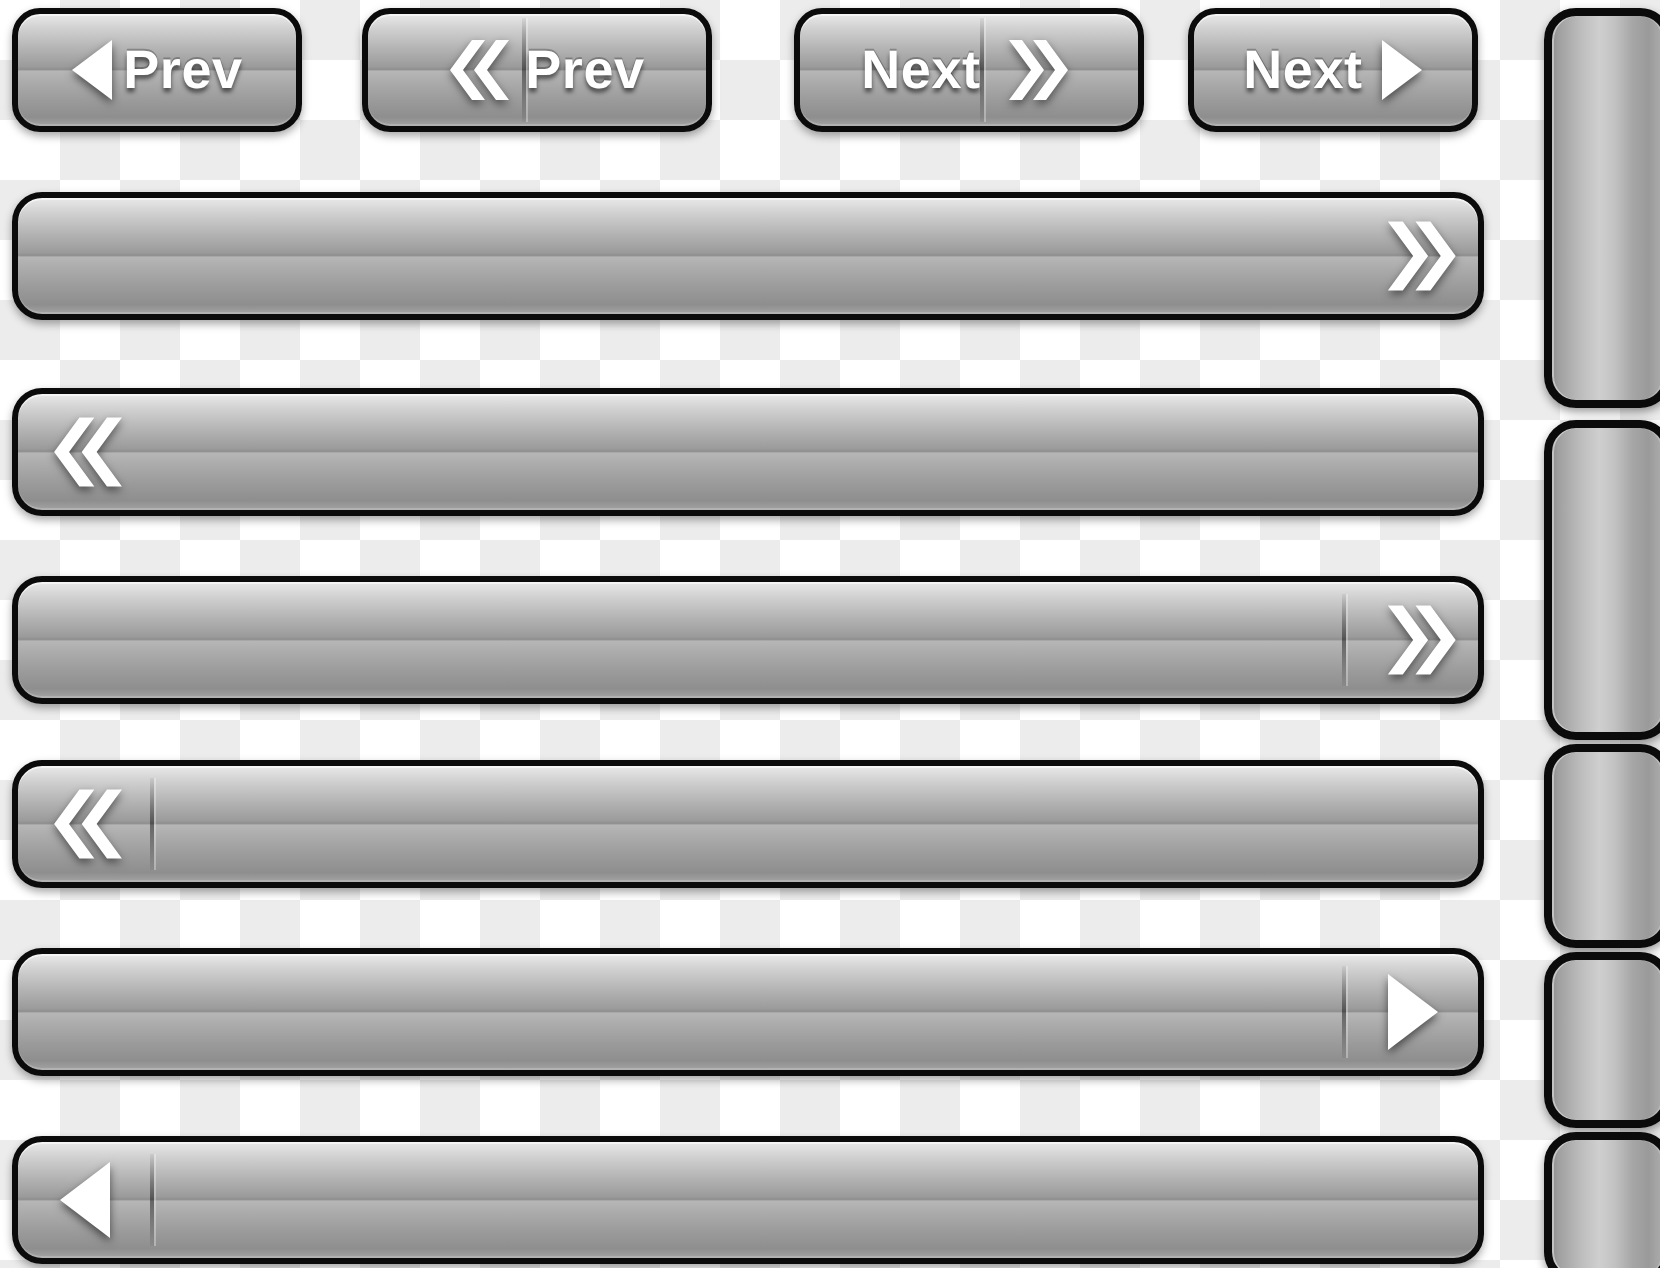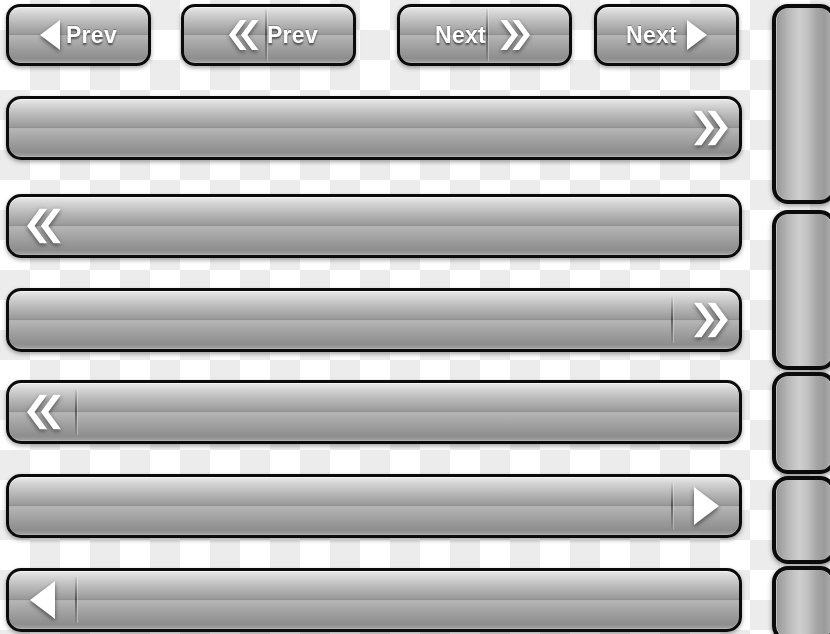--- a/index.html
+++ b/index.html
@@ -45,21 +45,21 @@
   
   .topbtn{
     height:62px;
     border-radius:14px;
     display:flex;
     align-items:center;
     justify-content:center;
   }
   .topbtn .lbl{
     color:#ffffff;
-    font-size:23px;
+    font-size:27px;
     font-weight:bold;
     letter-spacing:.3px;
     text-shadow:0 2px 2px rgba(0,0,0,.55), 0 -1px 0 rgba(0,0,0,.25);
     line-height:1;
   }
 
   
   .bar{
     left:6px;
     width:736px;

